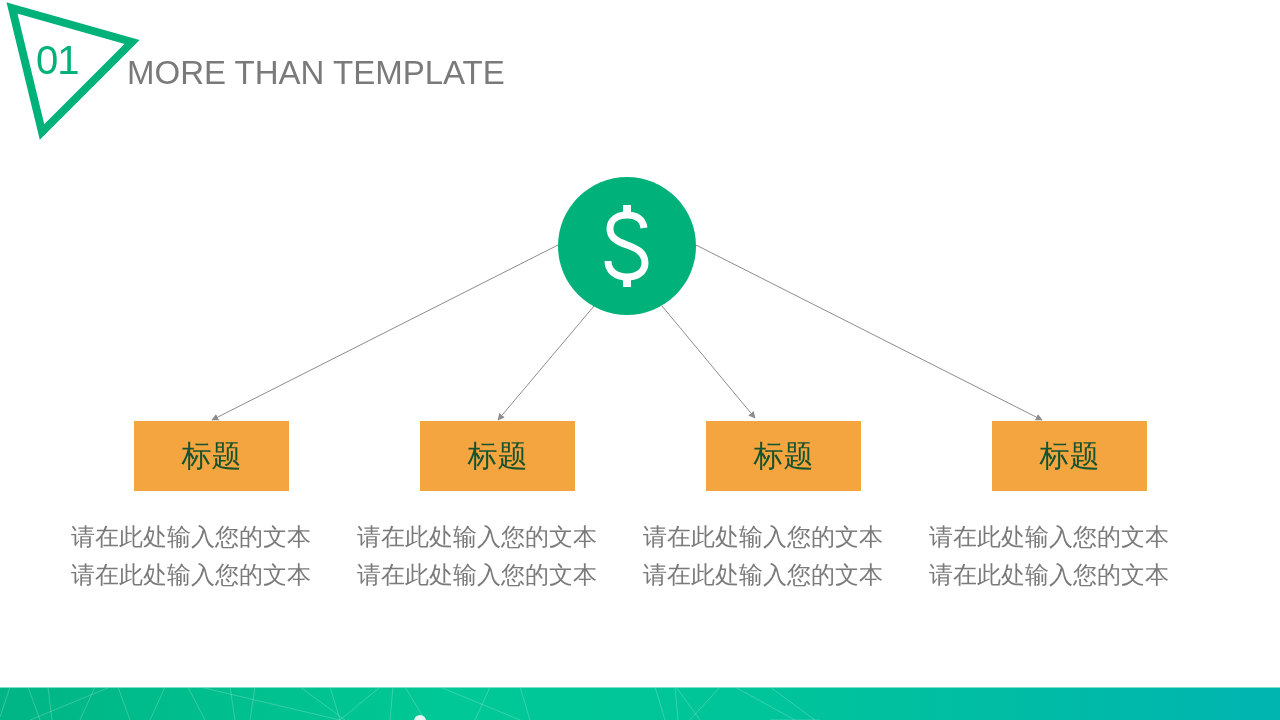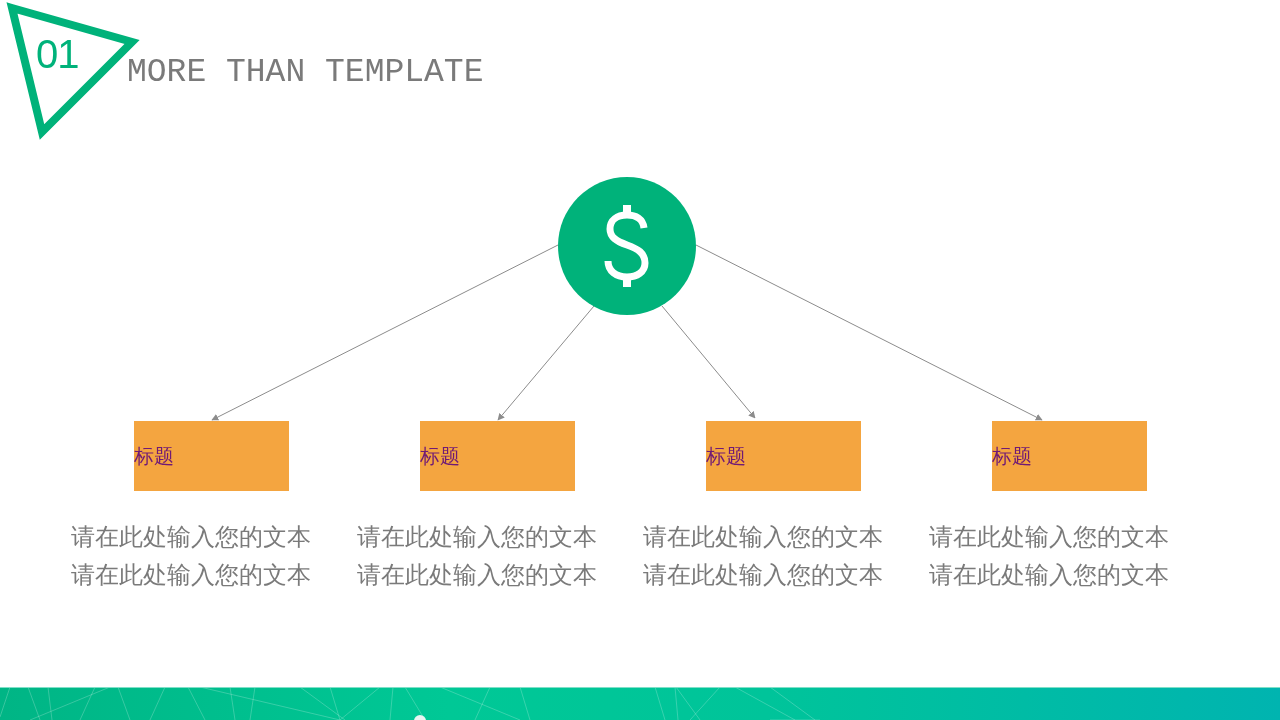--- a/index.html
+++ b/index.html
@@ -4,38 +4,38 @@
 <style>
   html, body { margin: 0; padding: 0; }
   body {
     width: 1280px; height: 720px; position: relative; overflow: hidden;
     background: #ffffff;
     font-family: "DejaVu Sans", "Liberation Sans", sans-serif;
   }
   .abs { position: absolute; }
   #header-triangle { left: 0; top: 0; width: 150px; height: 150px; }
   #slide-number {
-    left: 36px; top: 32px; font-size: 40px; color: #00b27a;
+    left: 36px; top: 38px; font-size: 40px; color: #00b27a;
     font-family: "Liberation Sans", "DejaVu Sans", sans-serif; letter-spacing: -1px;
   }
   #slide-title {
     left: 127px; top: 54px; font-size: 33px; color: #7a7a7a;
-    font-family: Liberation Mono, monospace; letter-spacing: 0px;
+    font-family: Liberation Sans, sans-serif; letter-spacing: 0px;
     white-space: nowrap;
   }
   #connectors { left: 0; top: 0; width: 1280px; height: 720px; pointer-events: none; }
   #hub {
     left: 558px; top: 177px; width: 138px; height: 138px; border-radius: 50%;
     background: #00b27a; display: flex; align-items: center; justify-content: center;
   }
   #hub svg { width: 60px; height: 86px; }
   .box {
     width: 155px; height: 70px; background: #f4a540; top: 421px;
-    display: flex; align-items: center; justify-content: flex-start;
-    color: #701a75; font-size: 20px;
+    display: flex; align-items: center; justify-content: center;
+    color: #14532d; font-size: 30px;
   }
   .desc {
     top: 518px; width: 280px; text-align: left;
     color: #7a7a7a; font-size: 24px; line-height: 38px; white-space: nowrap;
   }
   #footer { left: 0; top: 687px; width: 1280px; height: 33px;
     background: linear-gradient(90deg, #00b585 0%, #00c896 35%, #00c49a 60%, #00b4b0 100%);
     overflow: hidden;
   }
   #footer-top-line { left: 0; top: 687px; width: 1280px; height: 1px; background: #7fe0c8; }

